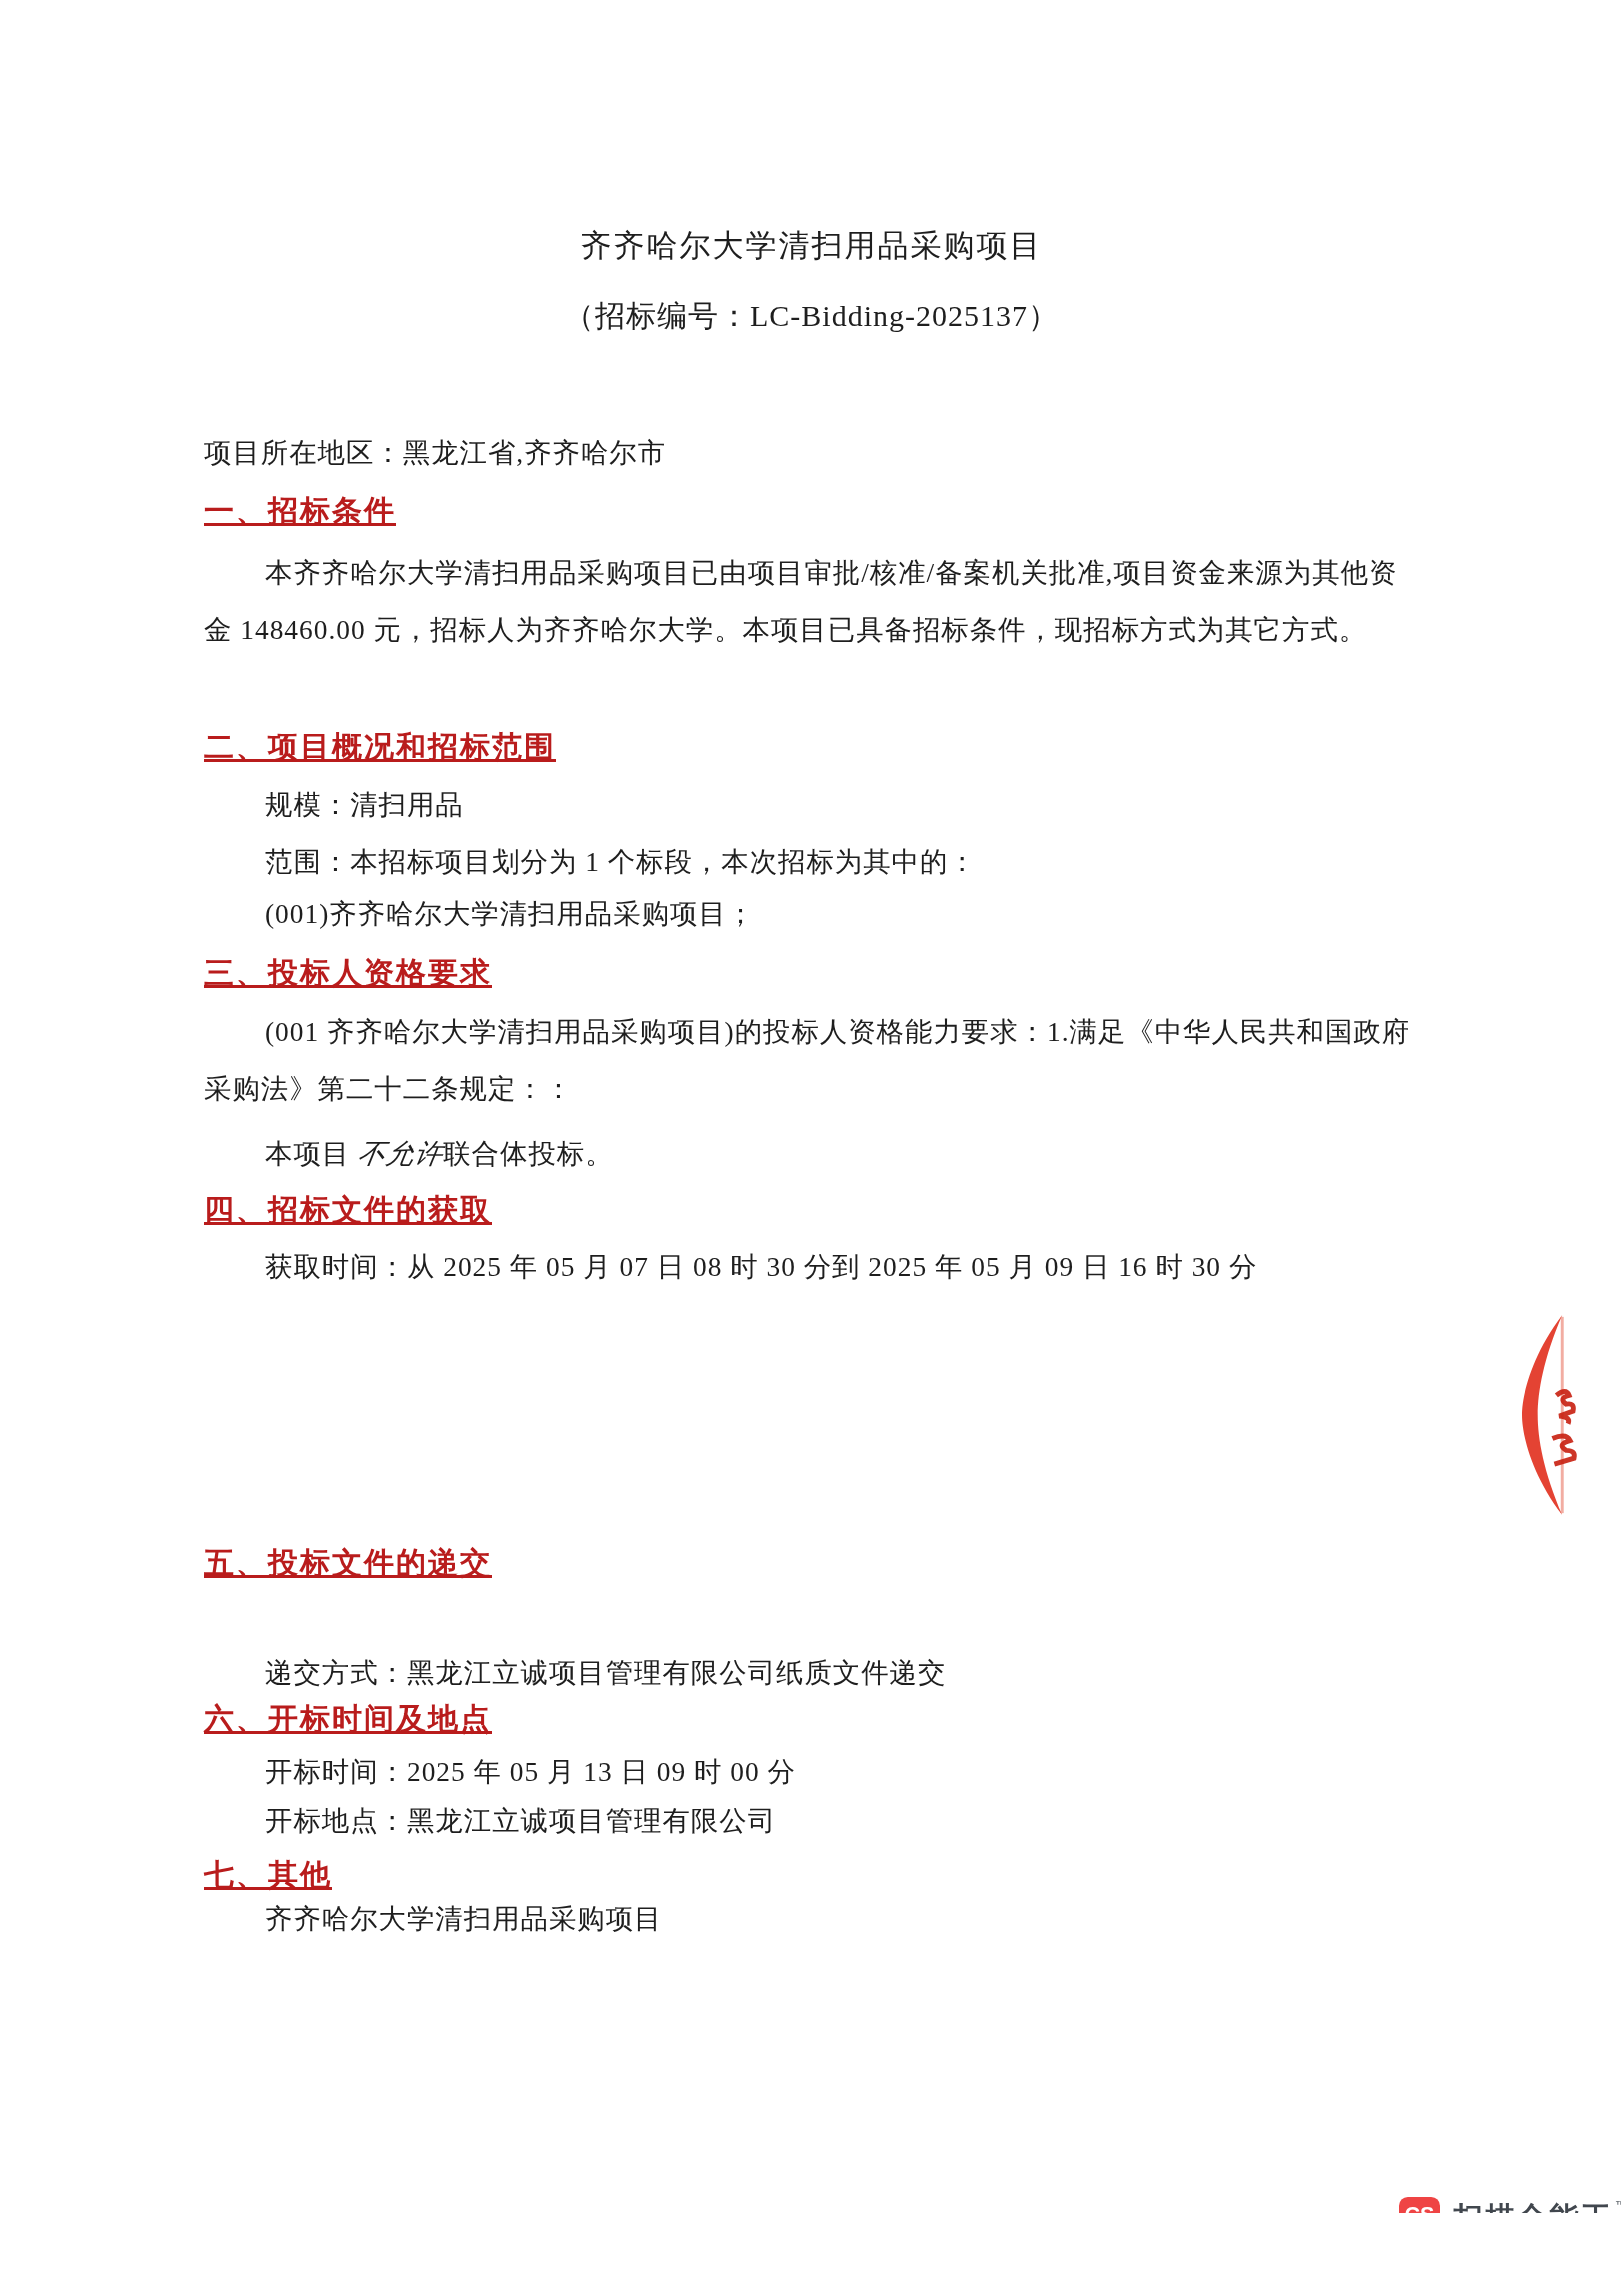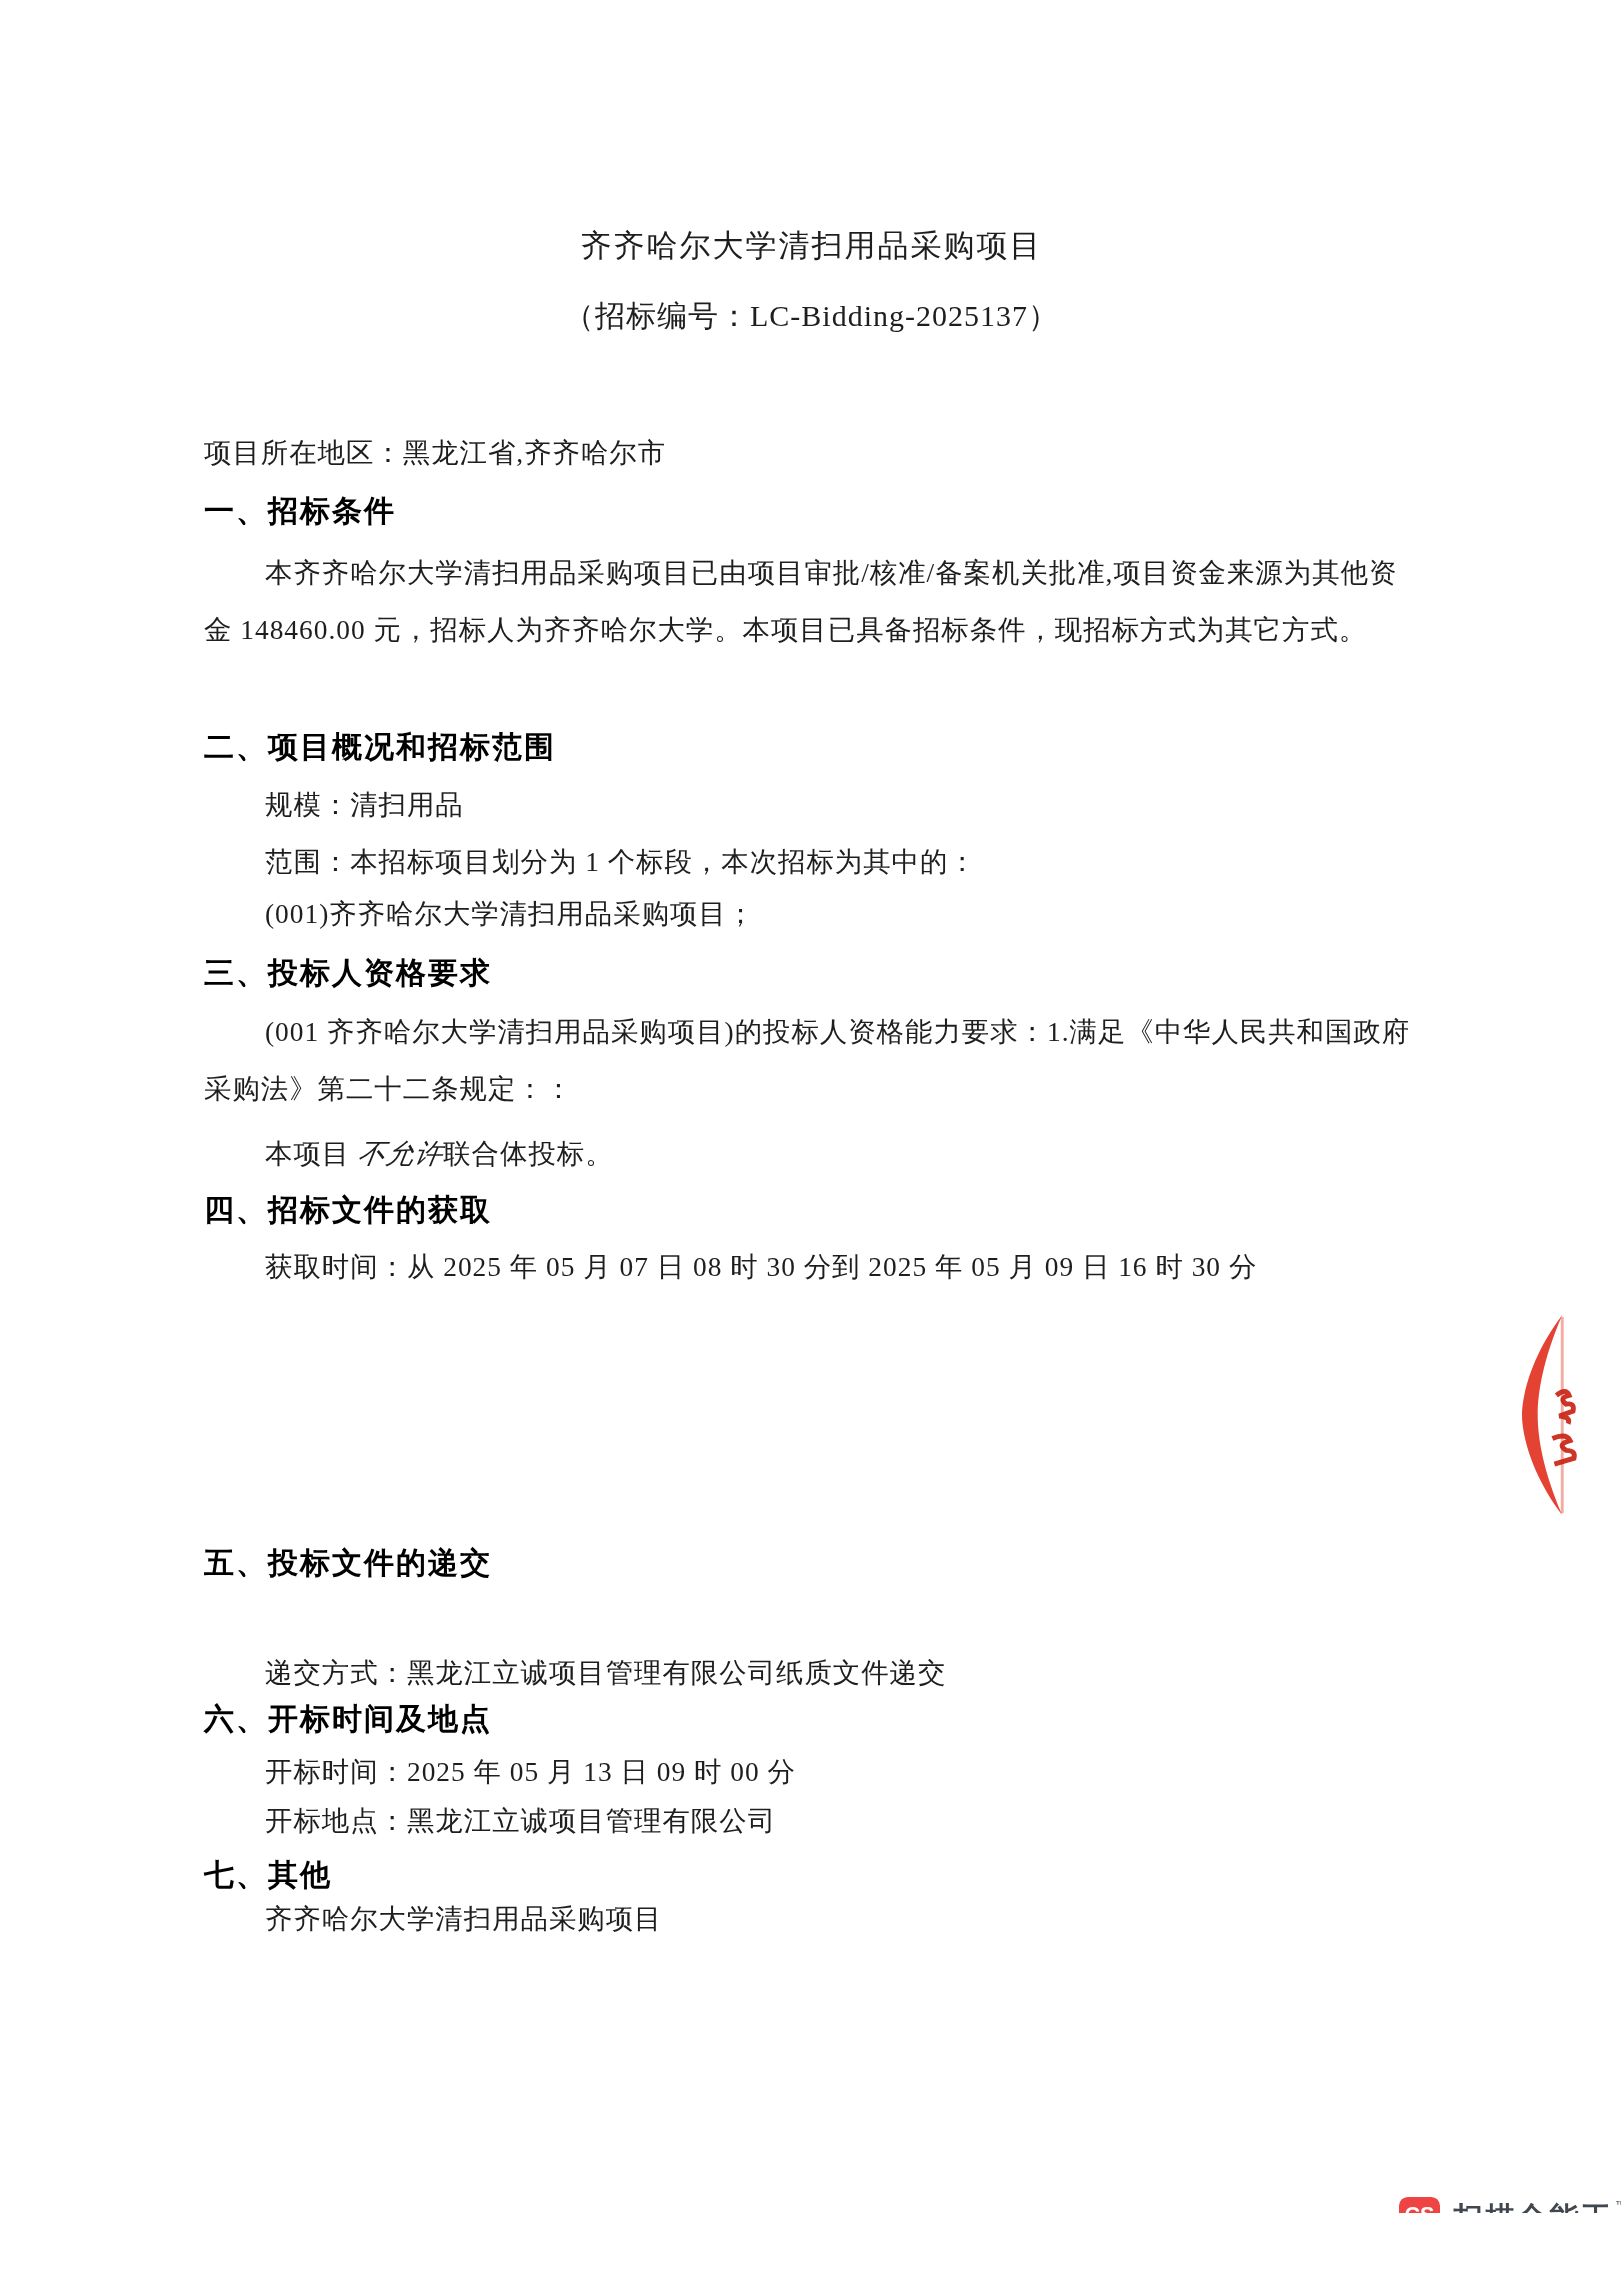--- a/index.html
+++ b/index.html
@@ -5,21 +5,21 @@
   html,body{margin:0;padding:0;background:#ffffff;}
   .page{
     position:relative;width:1621px;height:2213px;background:#ffffff;overflow:hidden;
     font-family:"Liberation Serif","DejaVu Serif",serif;color:#1e1e1e;
   }
   .doc{position:absolute;left:204px;top:0;width:1215px;height:100%;}
   .block{position:absolute;left:0;right:0;margin:0;font-size:27.4px;line-height:57px;letter-spacing:1px;font-weight:400;}
   .center{text-align:center;}
   .title{font-size:31px;letter-spacing:2px;}
   .subtitle{font-size:30px;letter-spacing:1px;}
-  .hd{font-size:30px;font-weight:700;color:#000000;letter-spacing:2px;}
+  .hd{font-size:30px;font-weight:700;color:#b91c1c;letter-spacing:2px;text-decoration:underline;}
   .indent{padding-left:61px;}
   .pindent{text-indent:61px;}
   .it{font-style:italic;display:inline-block;transform:skewX(-9deg);}
   
   .seal{position:absolute;left:1517px;top:1309px;width:63px;height:212px;}
   
   .watermark{position:absolute;left:1399px;top:2197px;font-family:"Liberation Sans","DejaVu Sans",sans-serif;}
   .cam-row{display:flex;align-items:center;}
   .cs-icon{position:relative;width:41px;height:41px;border-radius:8.8px;background:#ef4444;overflow:hidden;flex:0 0 auto;}
   .cs-txt{position:absolute;left:0;right:0;top:2px;bottom:6.9px;display:flex;align-items:center;justify-content:center;

